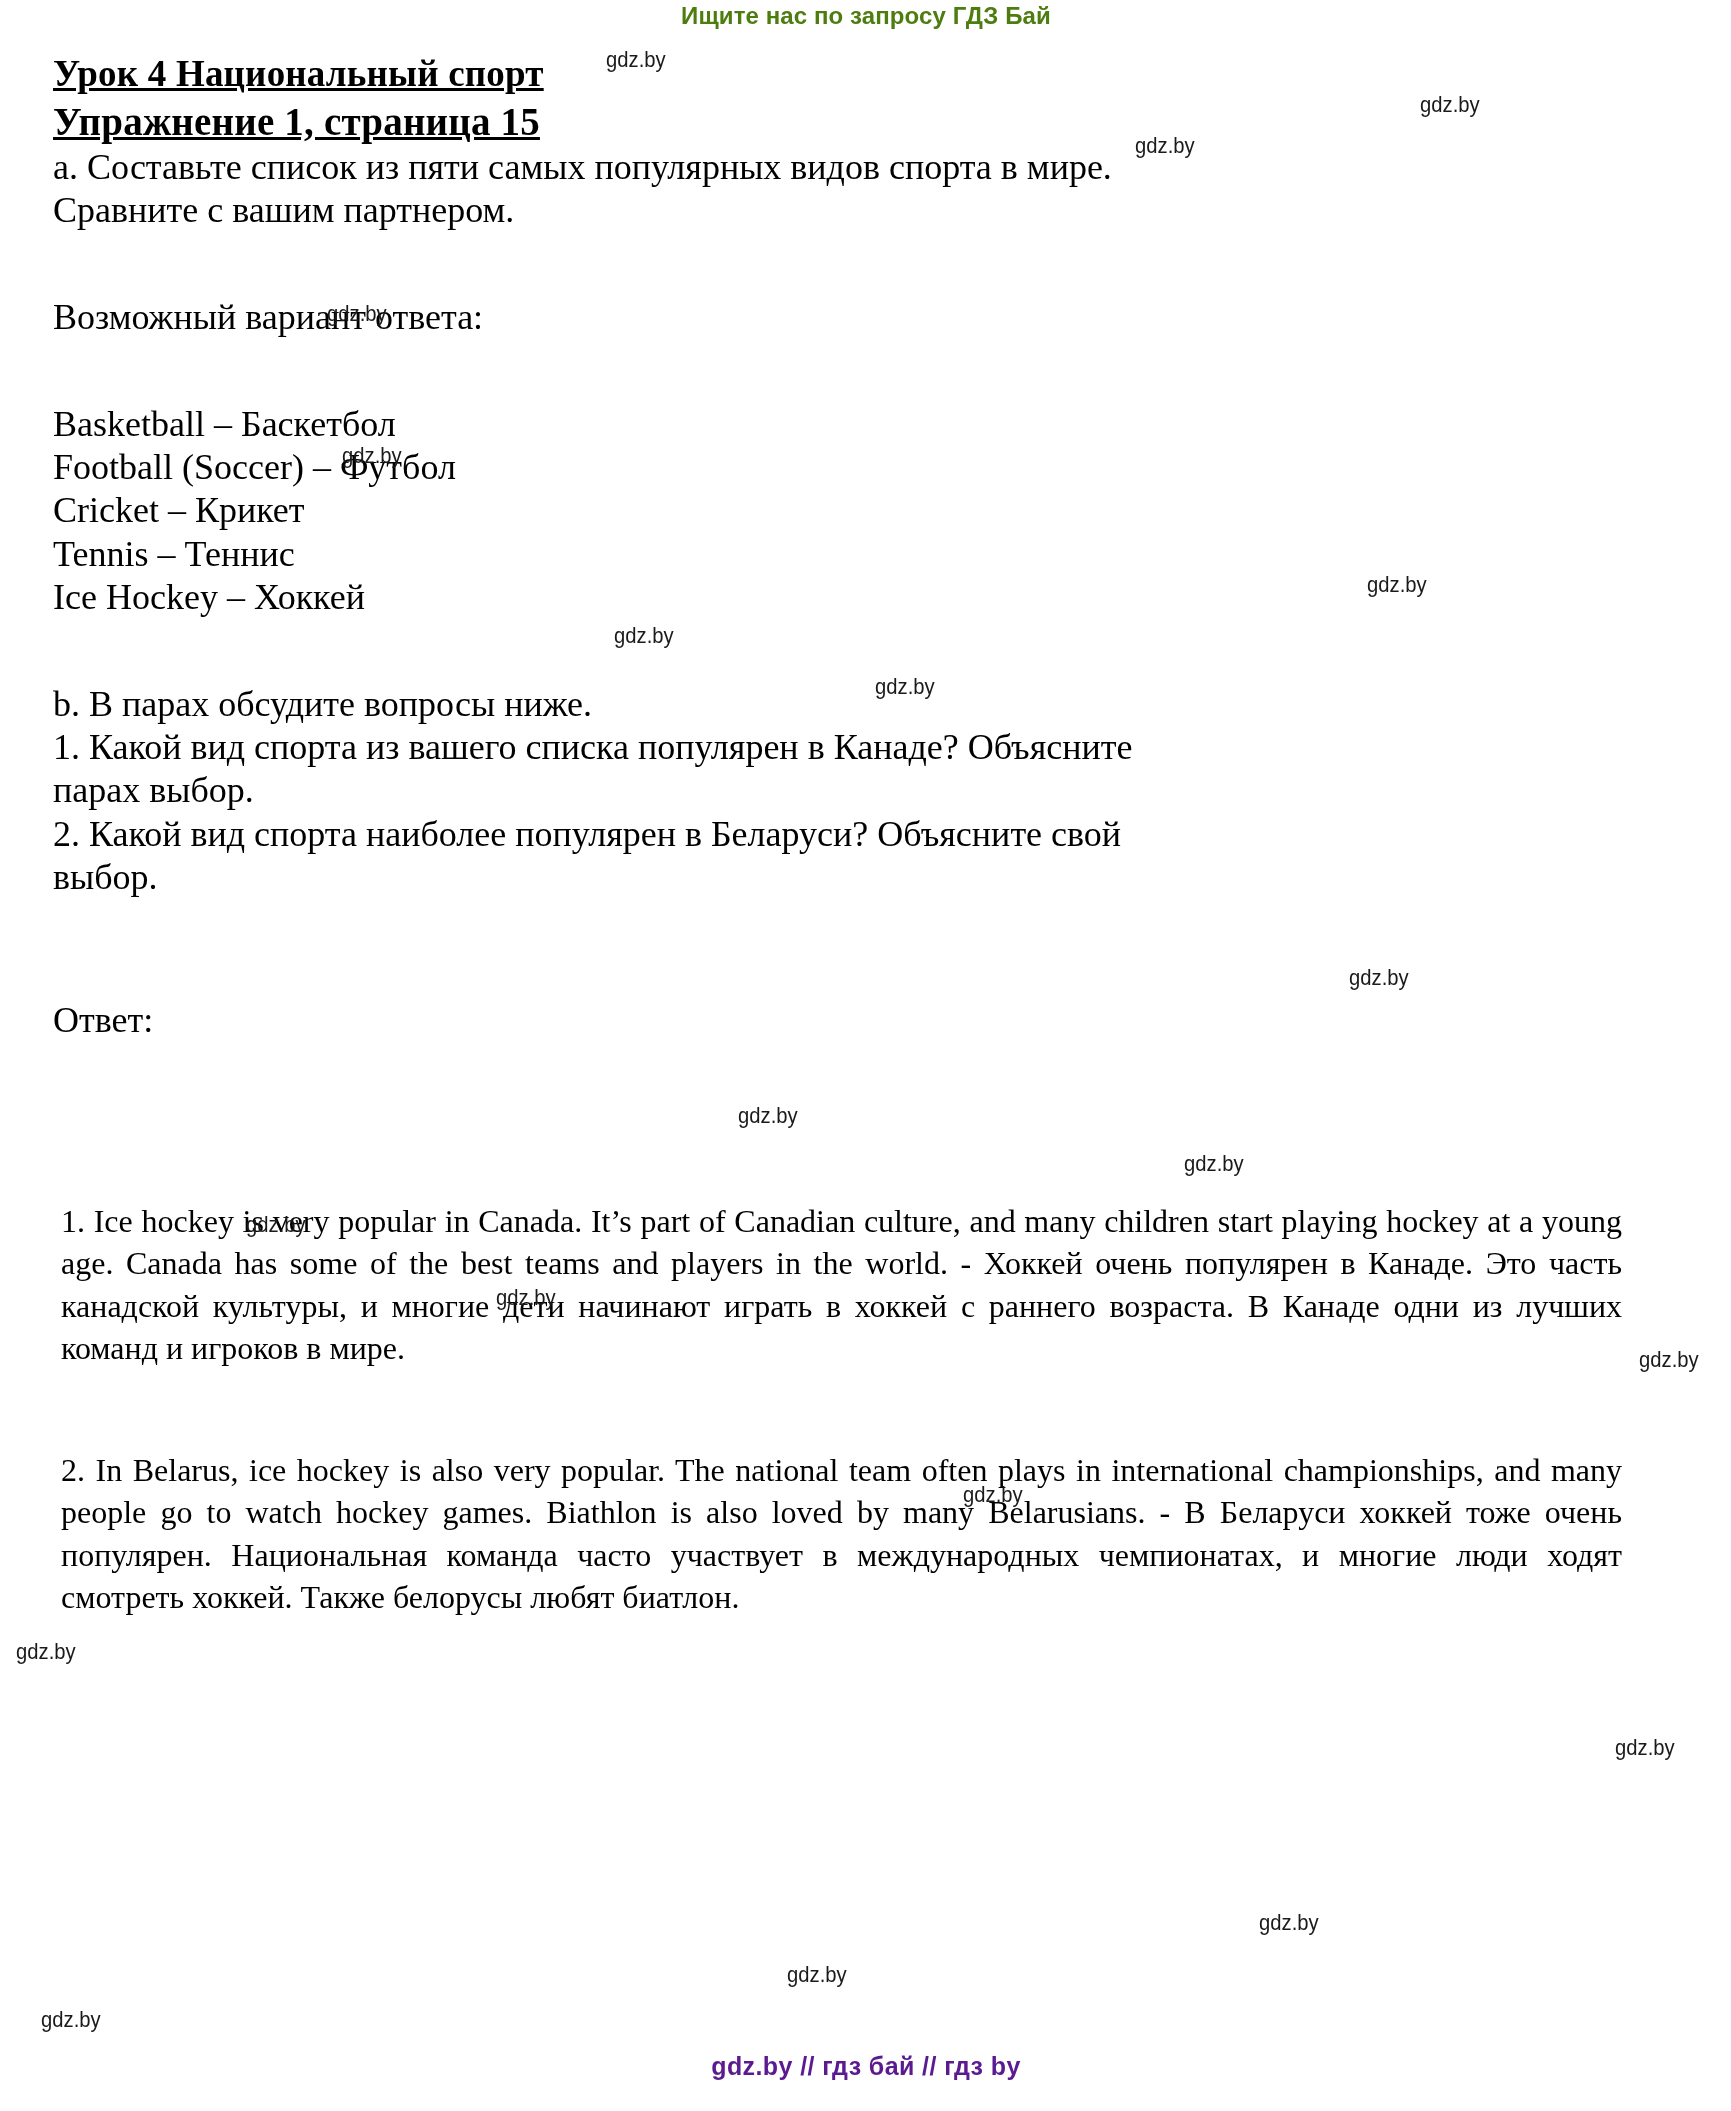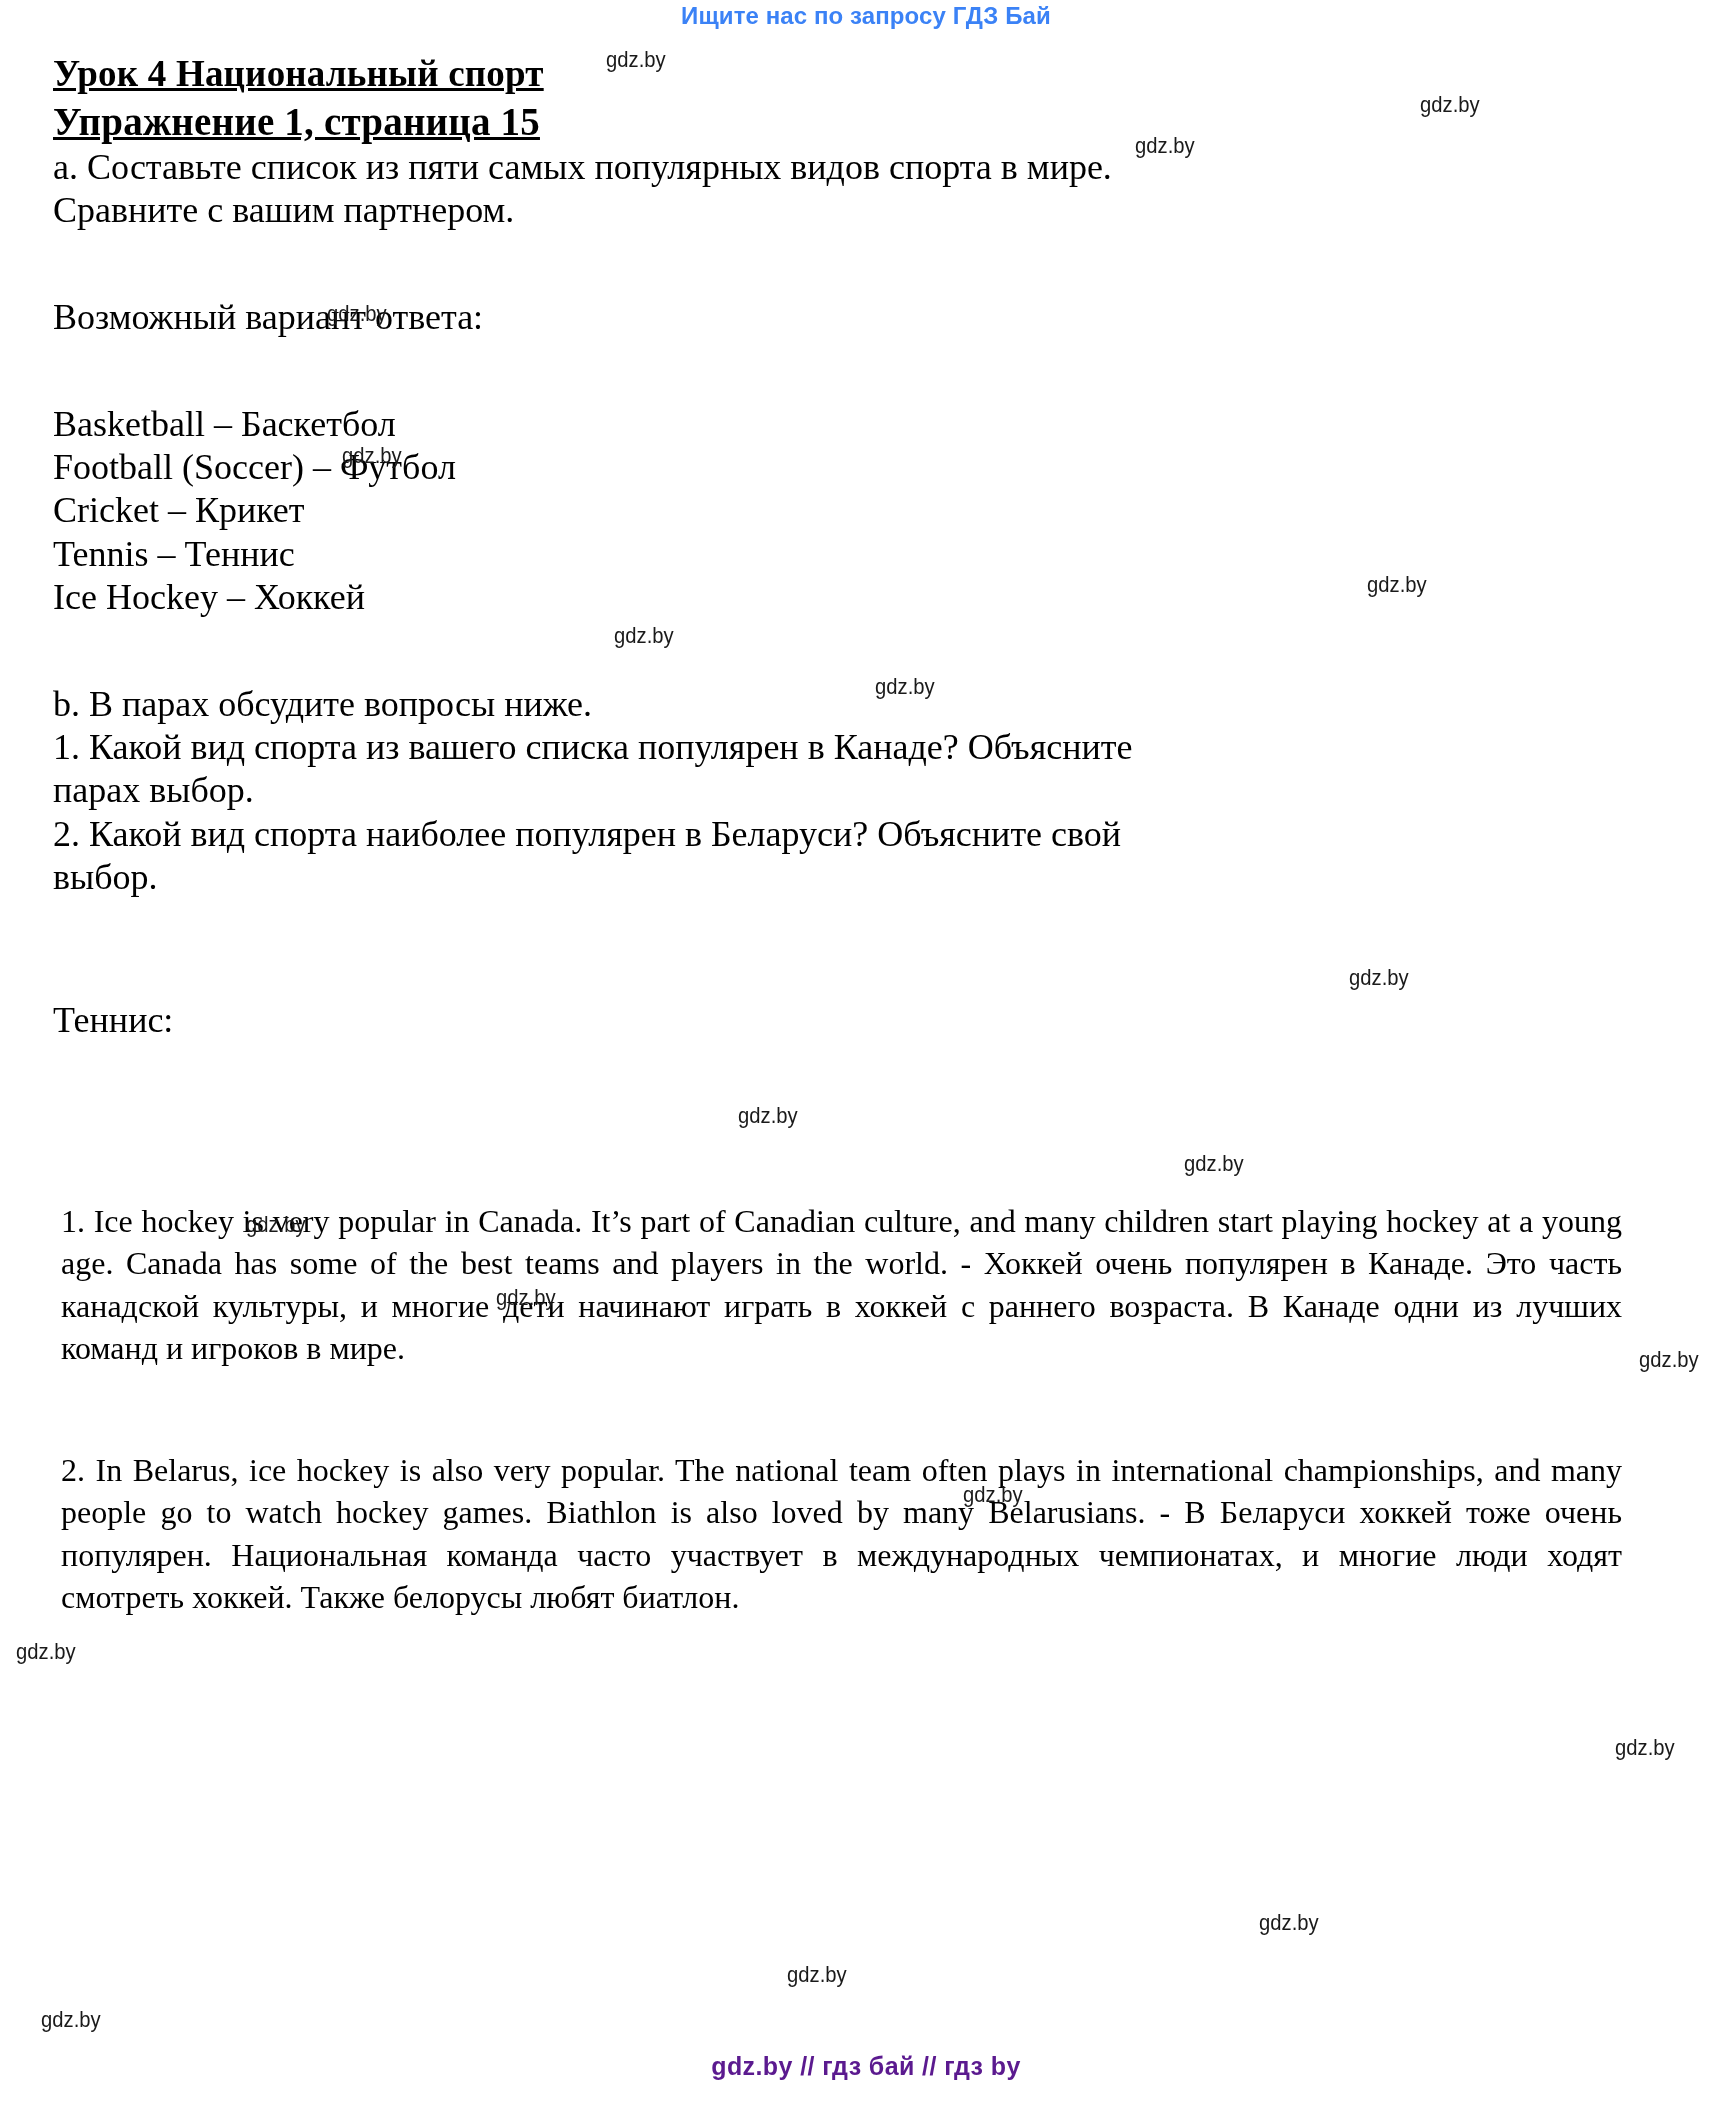--- a/index.html
+++ b/index.html
@@ -125,21 +125,21 @@
     font-family: "Liberation Sans", "DejaVu Sans", sans-serif;
     font-size: 25px;
     font-weight: 700;
     color: #5b1a8f;
     letter-spacing: 0.4px;
   }
 </style>
 </head>
 <body>
 
-<div class="promo-banner" style="color: #3b82f6;">Ищите нас по запросу ГДЗ Бай</div>
+<div class="promo-banner" style="color: #4d7c0f;">Ищите нас по запросу ГДЗ Бай</div>
 
 <div class="page">
 
   <div class="content">
 
     <h1 class="lesson-title">Урок 4 Национальный спорт</h1>
 
     <h2 class="exercise-title">Упражнение 1, страница 15</h2>
 
     <div class="block-a">
@@ -166,21 +166,21 @@
     <div class="block-b">
       <p class="para">b. В парах обсудите вопросы ниже.</p>
       <p class="para">1. Какой вид спорта из вашего списка популярен в Канаде? Объясните</p>
       <p class="para">парах выбор.</p>
       <p class="para">2. Какой вид спорта наиболее популярен в Беларуси? Объясните свой</p>
       <p class="para">выбор.</p>
     </div>
 
     <div class="spacer-lg"></div>
 
-    <p class="answer-label">Теннис:</p>
+    <p class="answer-label">Ответ:</p>
 
     <div class="spacer-lg"></div>
     <div class="spacer-md"></div>
 
     <p class="answer-para p1">1. Ice hockey is very popular in Canada. It’s part of Canadian culture, and many children start playing hockey at a young age. Canada has some of the best teams and players in the world. - Хоккей очень популярен в Канаде. Это часть канадской культуры, и многие дети начинают играть в хоккей с раннего возраста. В Канаде одни из лучших команд и игроков в мире.</p>
 
     <div class="spacer-lg"></div>
 
     <p class="answer-para p2">2. In Belarus, ice hockey is also very popular. The national team often plays in international championships, and many people go to watch hockey games. Biathlon is also loved by many Belarusians. - В Беларуси хоккей тоже очень популярен. Национальная команда часто участвует в международных чемпионатах, и многие люди ходят смотреть хоккей. Также белорусы любят биатлон.</p>
 

